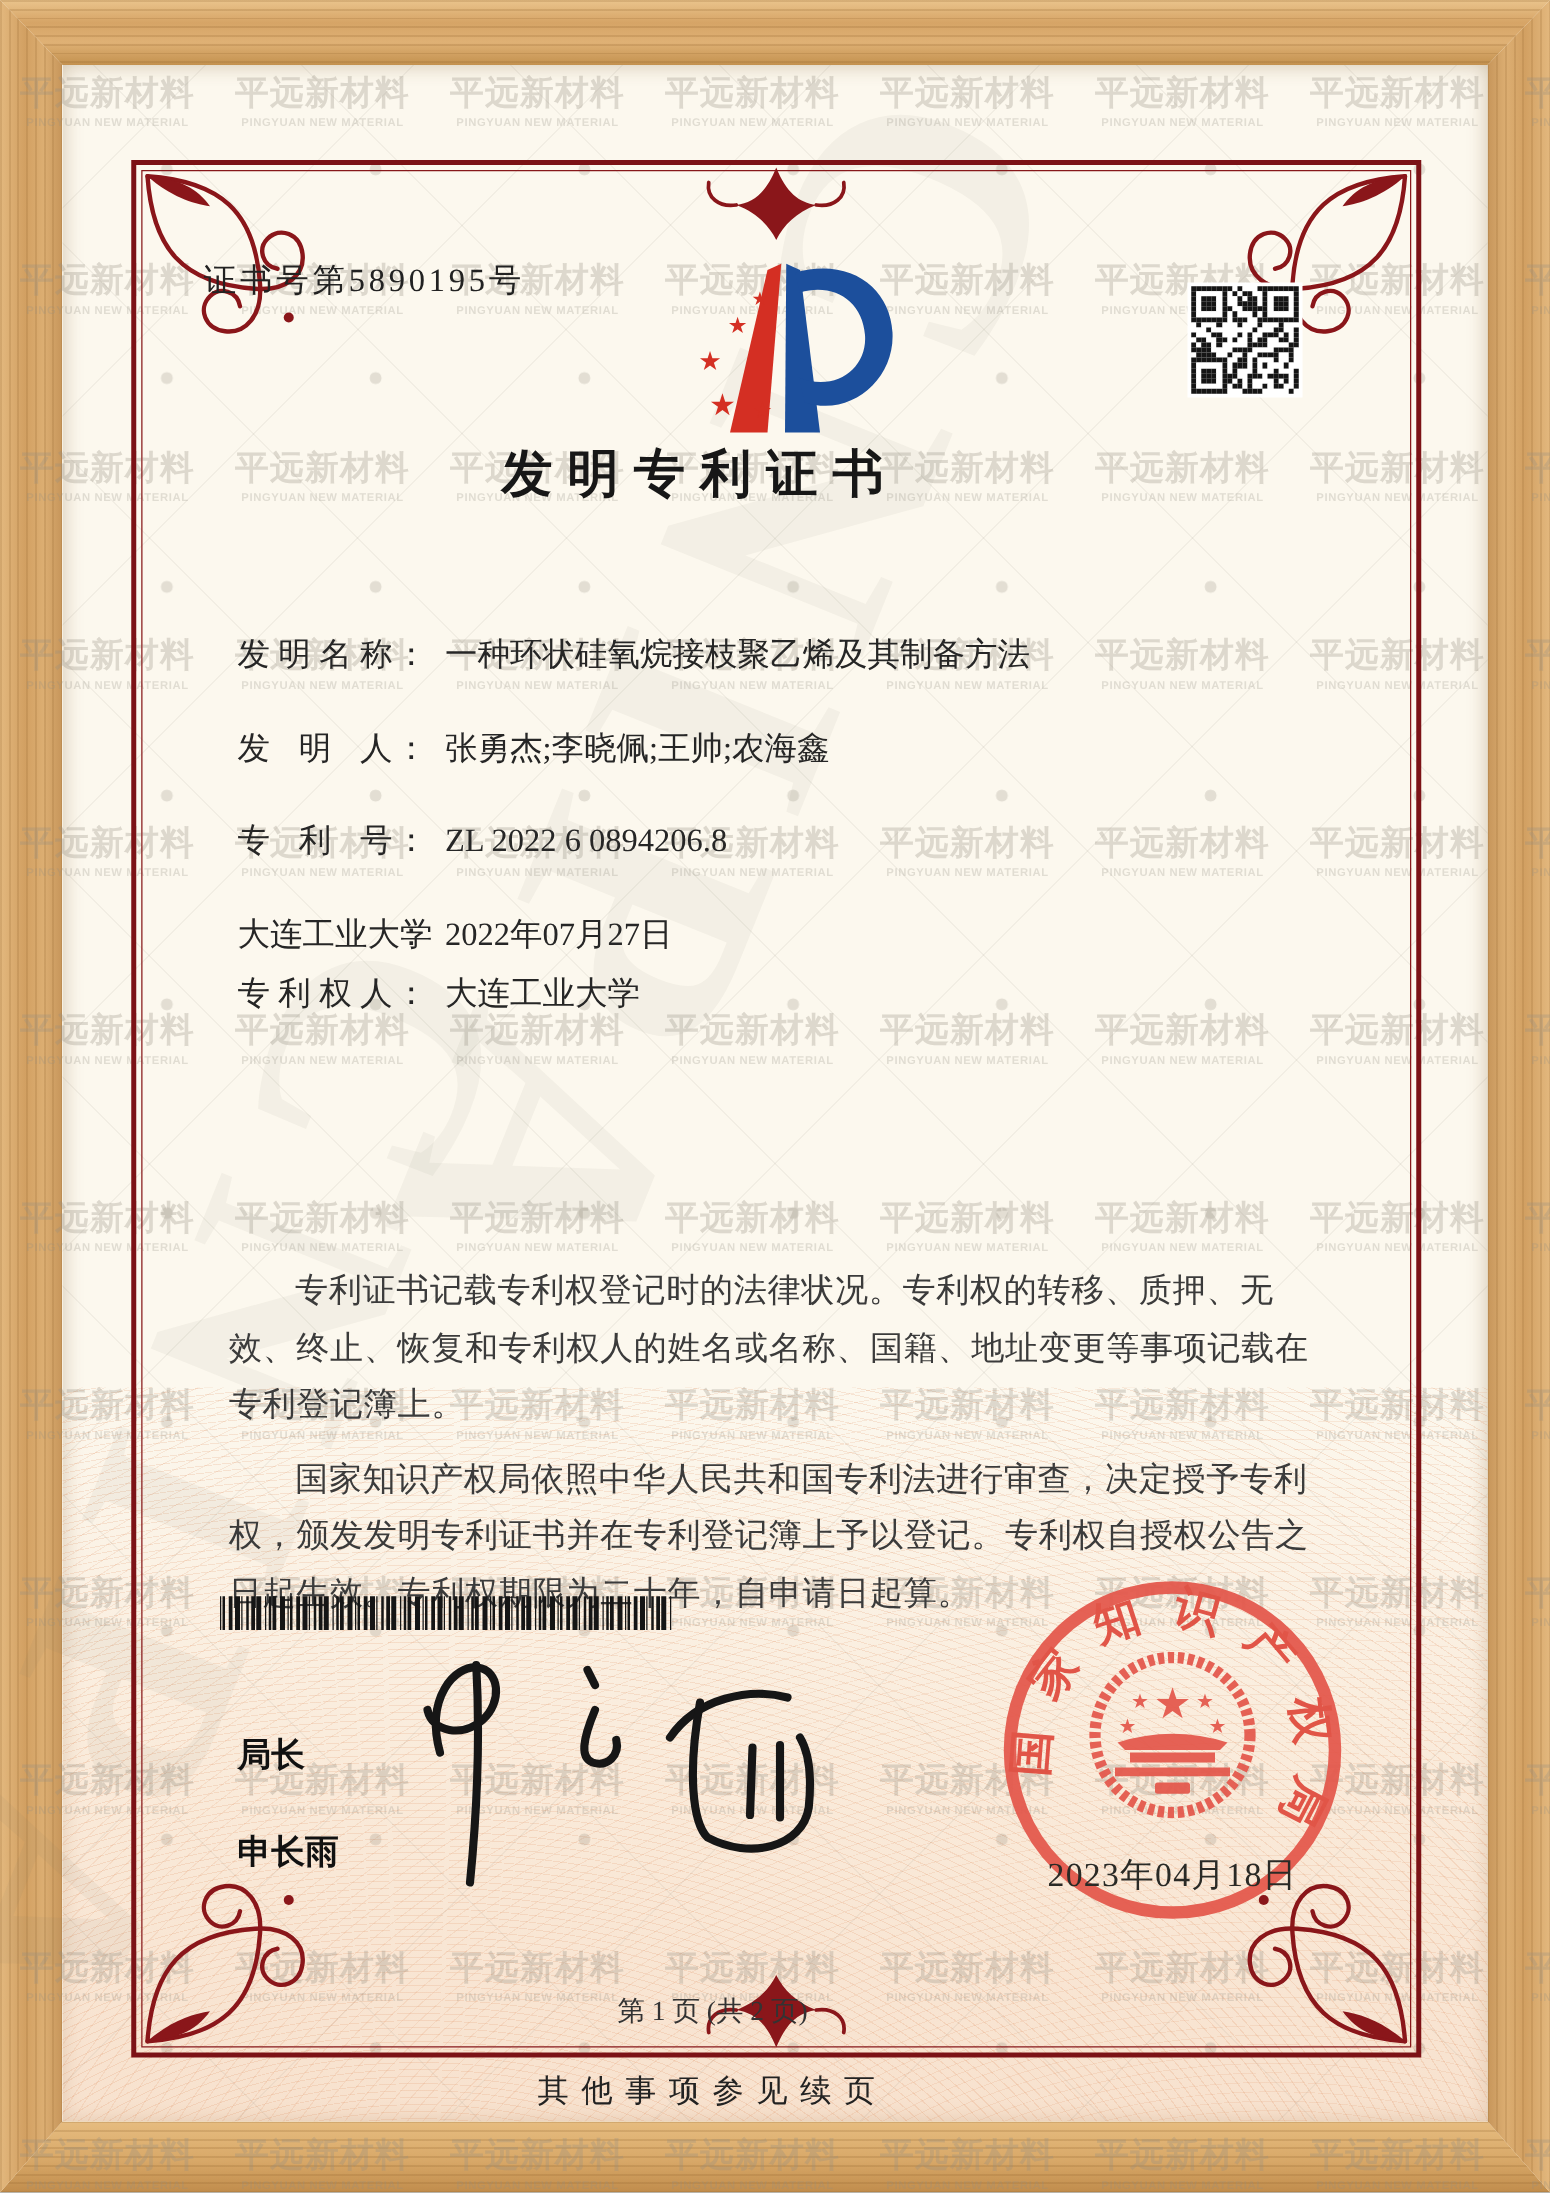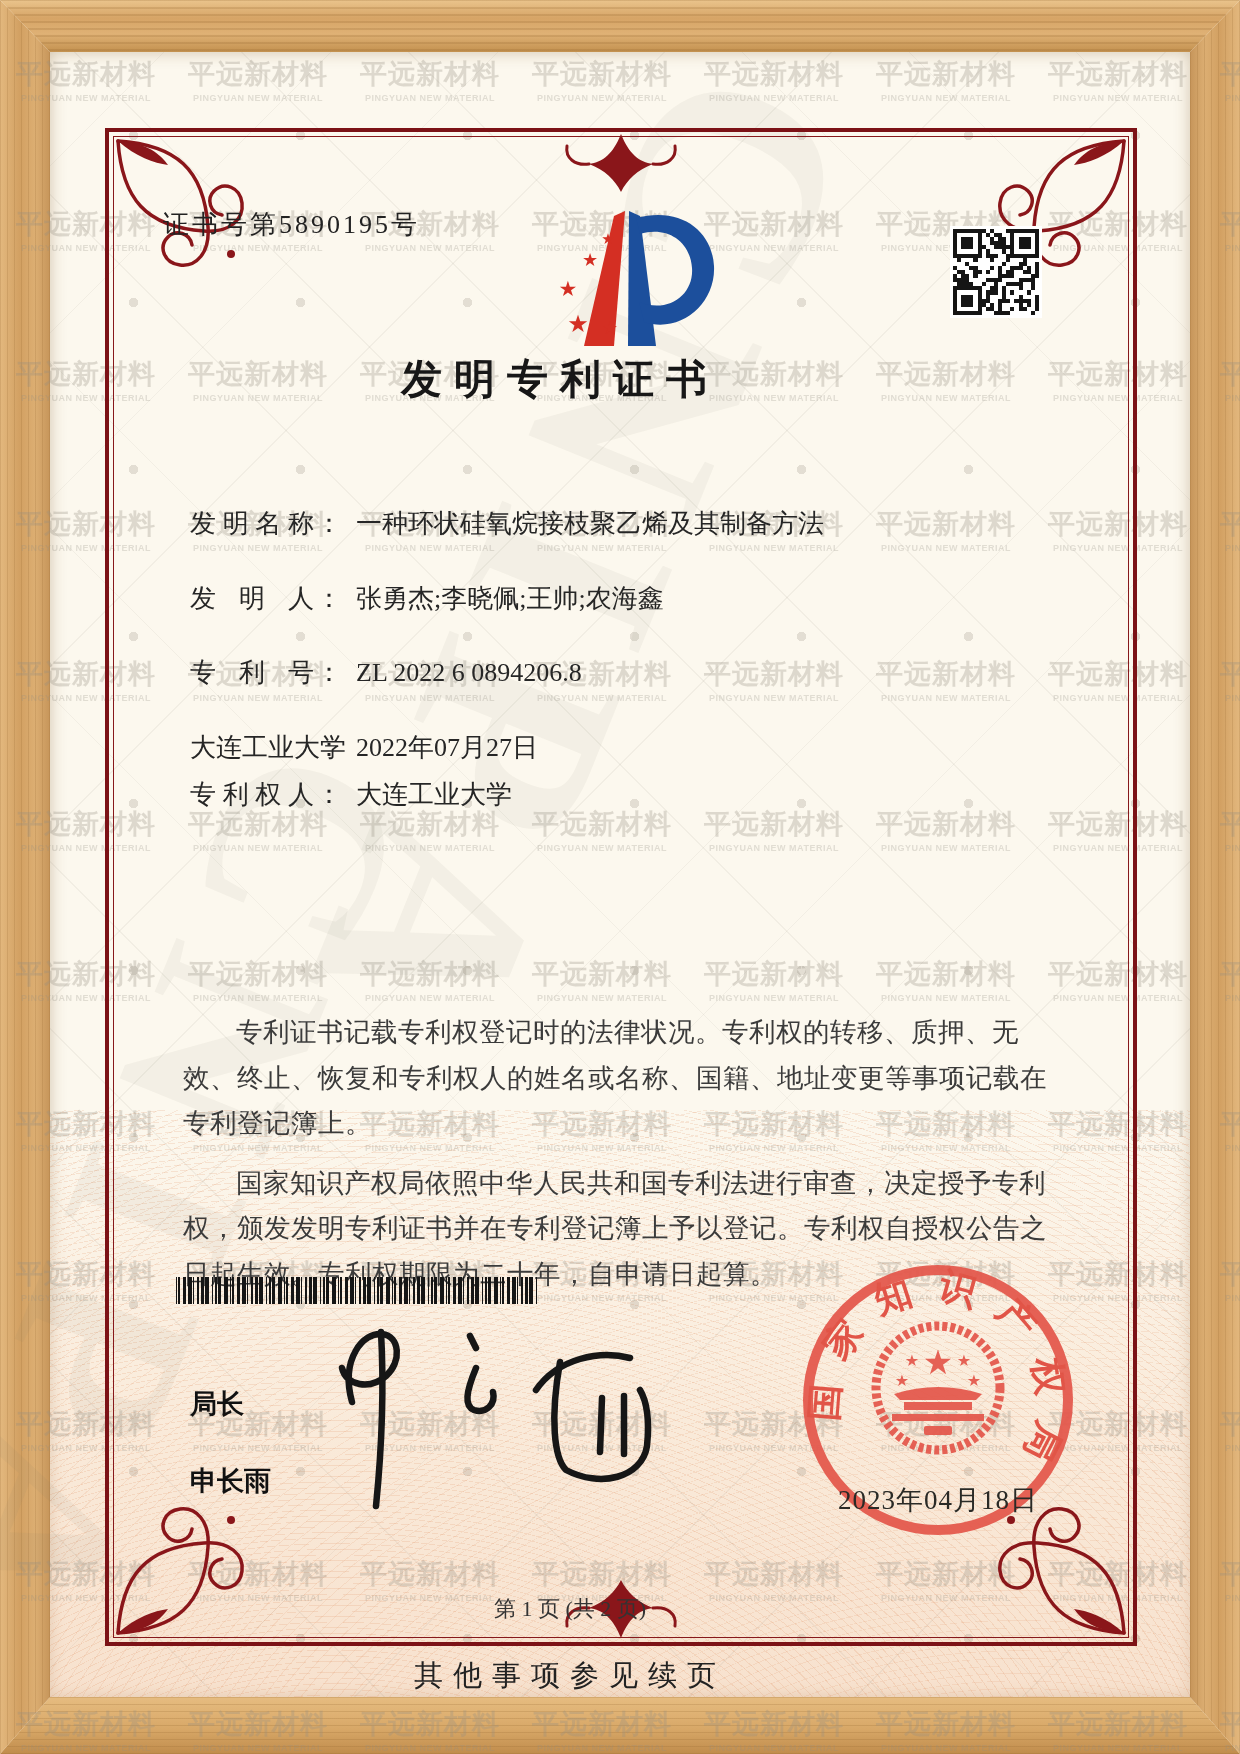--- a/index.html
+++ b/index.html
@@ -81,21 +81,21 @@
   .barcode{position:absolute;left:176px;top:1277px;width:370px;height:27px;font-size:0;}
   .barcode i{display:inline-block;height:100%;background:#151515;}
   .director-label{position:absolute;left:190px;top:1386px;font:700 27px "Liberation Sans","DejaVu Sans",sans-serif;color:#111;}
   .director-name{position:absolute;left:190px;top:1463px;font:700 27px "Liberation Sans","DejaVu Sans",sans-serif;color:#111;}
   .signature{position:absolute;left:290px;top:1306px;z-index:12;}
   .seal{position:absolute;left:768px;top:1230px;width:340px;height:340px;z-index:11;opacity:.93;}
   .seal-date{position:absolute;left:768px;top:1482px;width:340px;text-align:center;z-index:12;
              font-size:27px;color:#2a2a26;letter-spacing:1px;}
   .page-info{position:absolute;left:120px;top:1594px;width:900px;text-align:center;font-size:22px;color:#333;}
   .footer-note{position:absolute;left:120px;top:1656px;width:900px;text-align:center;
-               font-size:29px;color:#222;letter-spacing:10px;z-index:10;}
+               font-size:25px;color:#222;letter-spacing:10px;z-index:10;}
 </style>
 </head>
 <body>
 
 <svg width="0" height="0" style="position:absolute" aria-hidden="true">
   <defs>
     <g id="flourish" stroke="#8a161a" fill="none" stroke-width="3.5" stroke-linecap="round">
       <path d="M6,6 C64,10 92,34 96,92 C98,118 84,132 68,130 C52,128 46,112 56,102 C64,94 78,98 80,110"></path>
       <path d="M6,6 C10,64 34,92 92,96 C118,98 132,84 130,68 C128,52 112,46 102,56 C94,64 98,78 110,80"></path>
       <path d="M6,6 C32,8 46,16 56,30 C42,28 24,22 6,6 Z" fill="#8a161a" stroke="none"></path>

